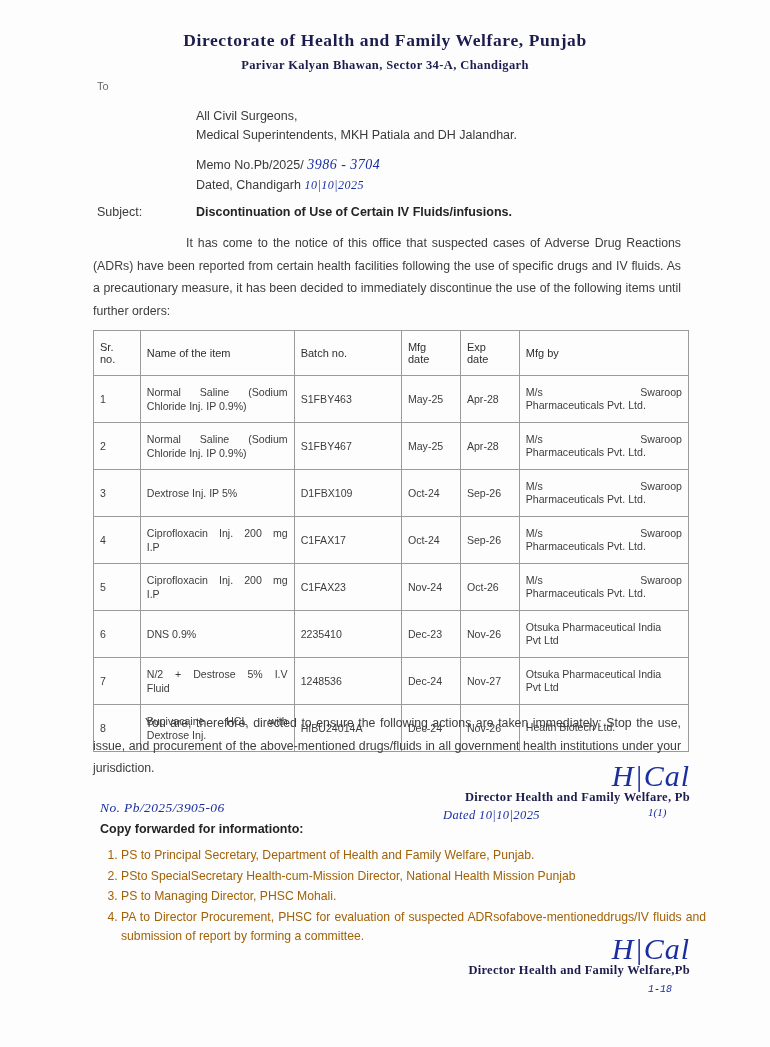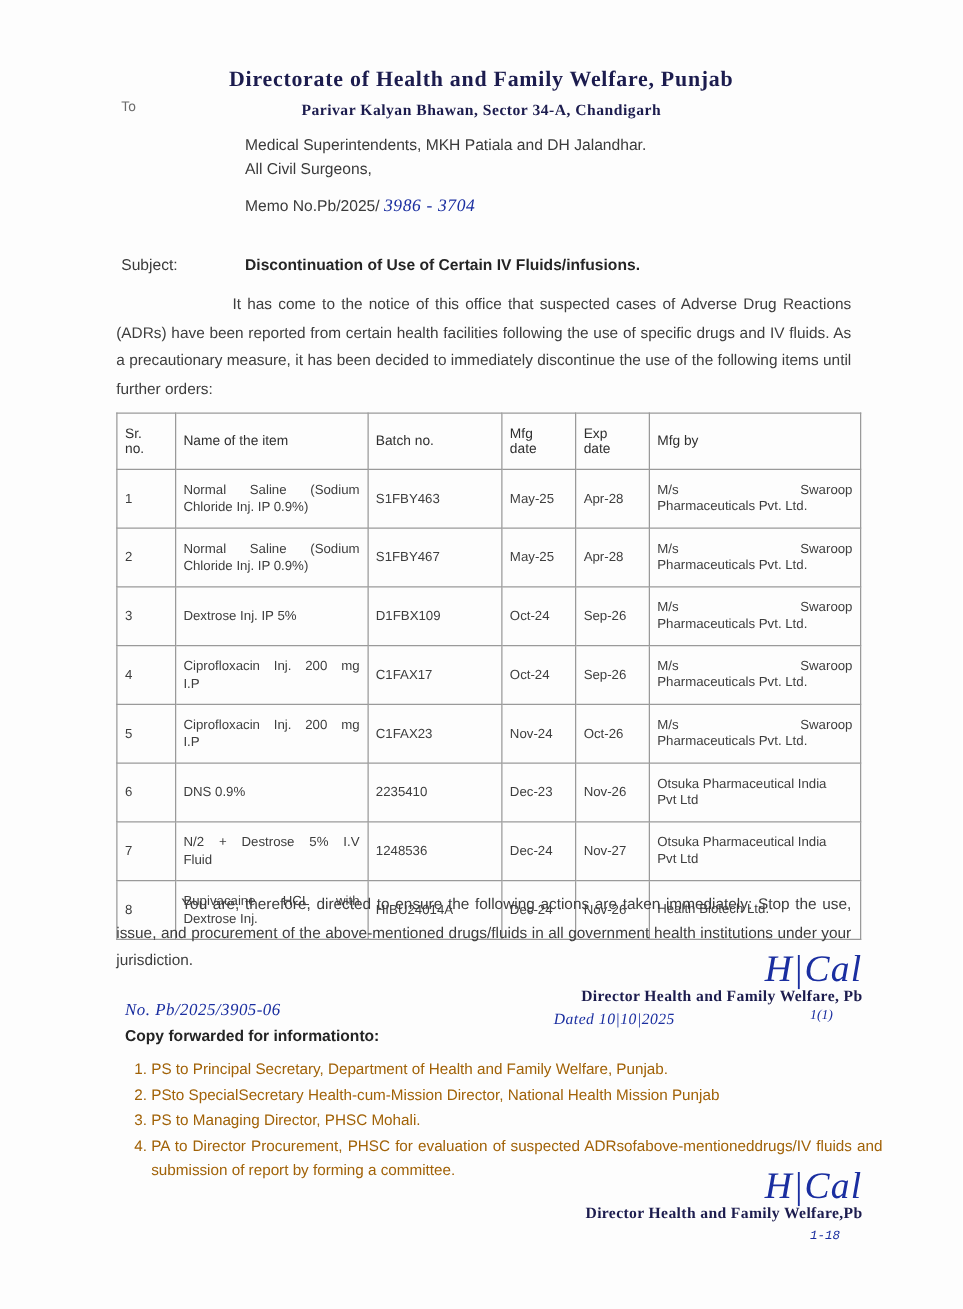--- a/index.html
+++ b/index.html
@@ -27,21 +27,20 @@
   .letterhead {
     text-align: center;
     padding-top: 30px;
   }
   .org-title {
     font-family: "Liberation Serif", serif;
     font-weight: bold;
     font-size: 17.5px;
     letter-spacing: 0.6px;
     color: #1c1c4e;
-    margin-top: 23px;
   }
   .org-sub {
     font-family: Liberation Serif, serif;
     font-weight: bold;
     font-size: 12.5px;
     letter-spacing: 0.4px;
     color: #1c1c4e;
     margin-top: 7px;
   }
 
@@ -232,28 +231,32 @@
 <div class="page">
 
   <div class="letterhead">
     <div class="org-title">Directorate of Health and Family Welfare, Punjab</div>
     <div class="org-sub">Parivar Kalyan Bhawan, Sector 34-A, Chandigarh</div>
   </div>
 
   <div class="to-label">To</div>
 
   <div class="addr-block">
+    <div>All Civil Surgeons,</div>
     <div>Medical Superintendents, MKH Patiala and DH Jalandhar.</div>
-    <div>All Civil Surgeons,</div>
   </div>
 
   <div class="memo-block">
     <div>
       <span>Memo No.Pb/2025/</span>
       <span class="hand">3986 - 3704</span>
+    </div>
+    <div>
+      <span>Dated, Chandigarh</span>
+      <span class="hand hand-sm">10|10|2025</span>
     </div>
   </div>
 
   <div class="subject-row">
     <span class="subject-label">Subject:</span><span class="subject-text">Discontinuation of Use of Certain IV Fluids/infusions.</span>
   </div>
 
   <div class="para" id="para-intro">It has come to the notice of this office that suspected cases of Adverse Drug Reactions (ADRs) have been reported from certain health facilities following the use of specific drugs and IV fluids. As a precautionary measure, it has been decided to immediately discontinue the use of the following items until further orders:</div>
 
   <table class="items">

